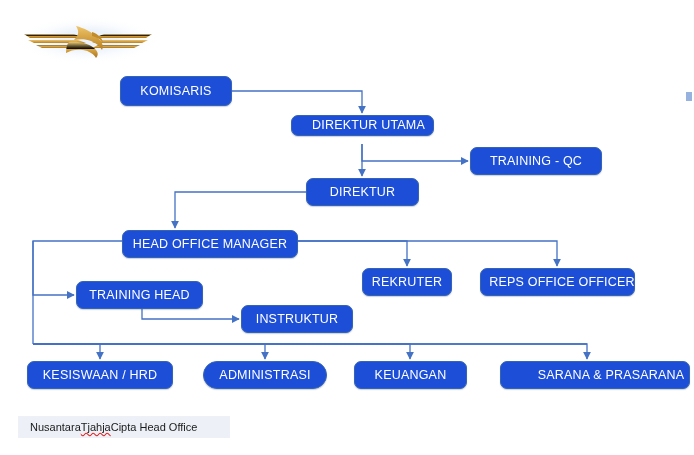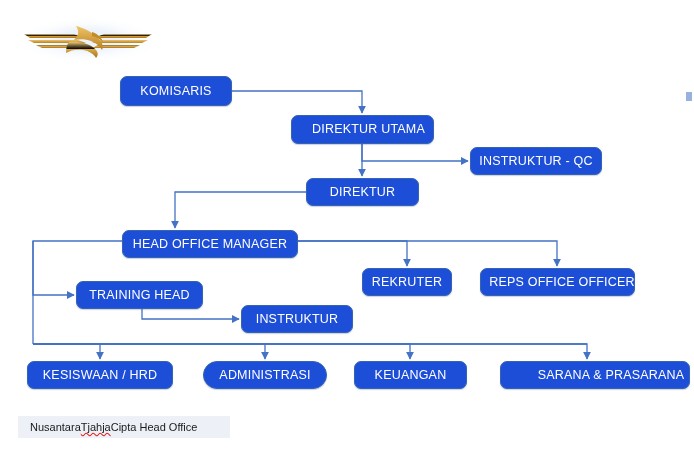--- a/index.html
+++ b/index.html
@@ -157,23 +157,23 @@
     </g>
 
     <g fill="none" stroke="#4472C4" stroke-width="1.3">
       <path d="M33 241 L33 344"></path>
       <path d="M33 344 L587 344"></path>
     </g>
   </svg>
 
   <div class="node" style="left:120px;top:76px;width:112px;height:30px;">KOMISARIS</div>
 
-  <div class="node" style="left:291px;top:115px;width:143px;height:29px;padding-left:12px;">DIREKTUR UTAMA</div>
-
-  <div class="node" style="left:470px;top:147px;width:132px;height:28px;">INSTRUKTUR - QC</div>
+  <div class="node" style="left:291px;top:115px;width:143px;height:21px;padding-left:12px;">DIREKTUR UTAMA</div>
+
+  <div class="node" style="left:470px;top:147px;width:132px;height:28px;">TRAINING - QC</div>
 
   <div class="node" style="left:306px;top:178px;width:113px;height:28px;">DIREKTUR</div>
 
   <div class="node" style="left:122px;top:230px;width:176px;height:28px;">HEAD OFFICE MANAGER</div>
 
   <div class="node" style="left:362px;top:268px;width:90px;height:28px;">REKRUTER</div>
 
   <div class="node" style="left:480px;top:268px;width:155px;height:28px;padding-left:9px;">REPS OFFICE OFFICER</div>
 
   <div class="node" style="left:76px;top:281px;width:127px;height:28px;">TRAINING HEAD</div>

